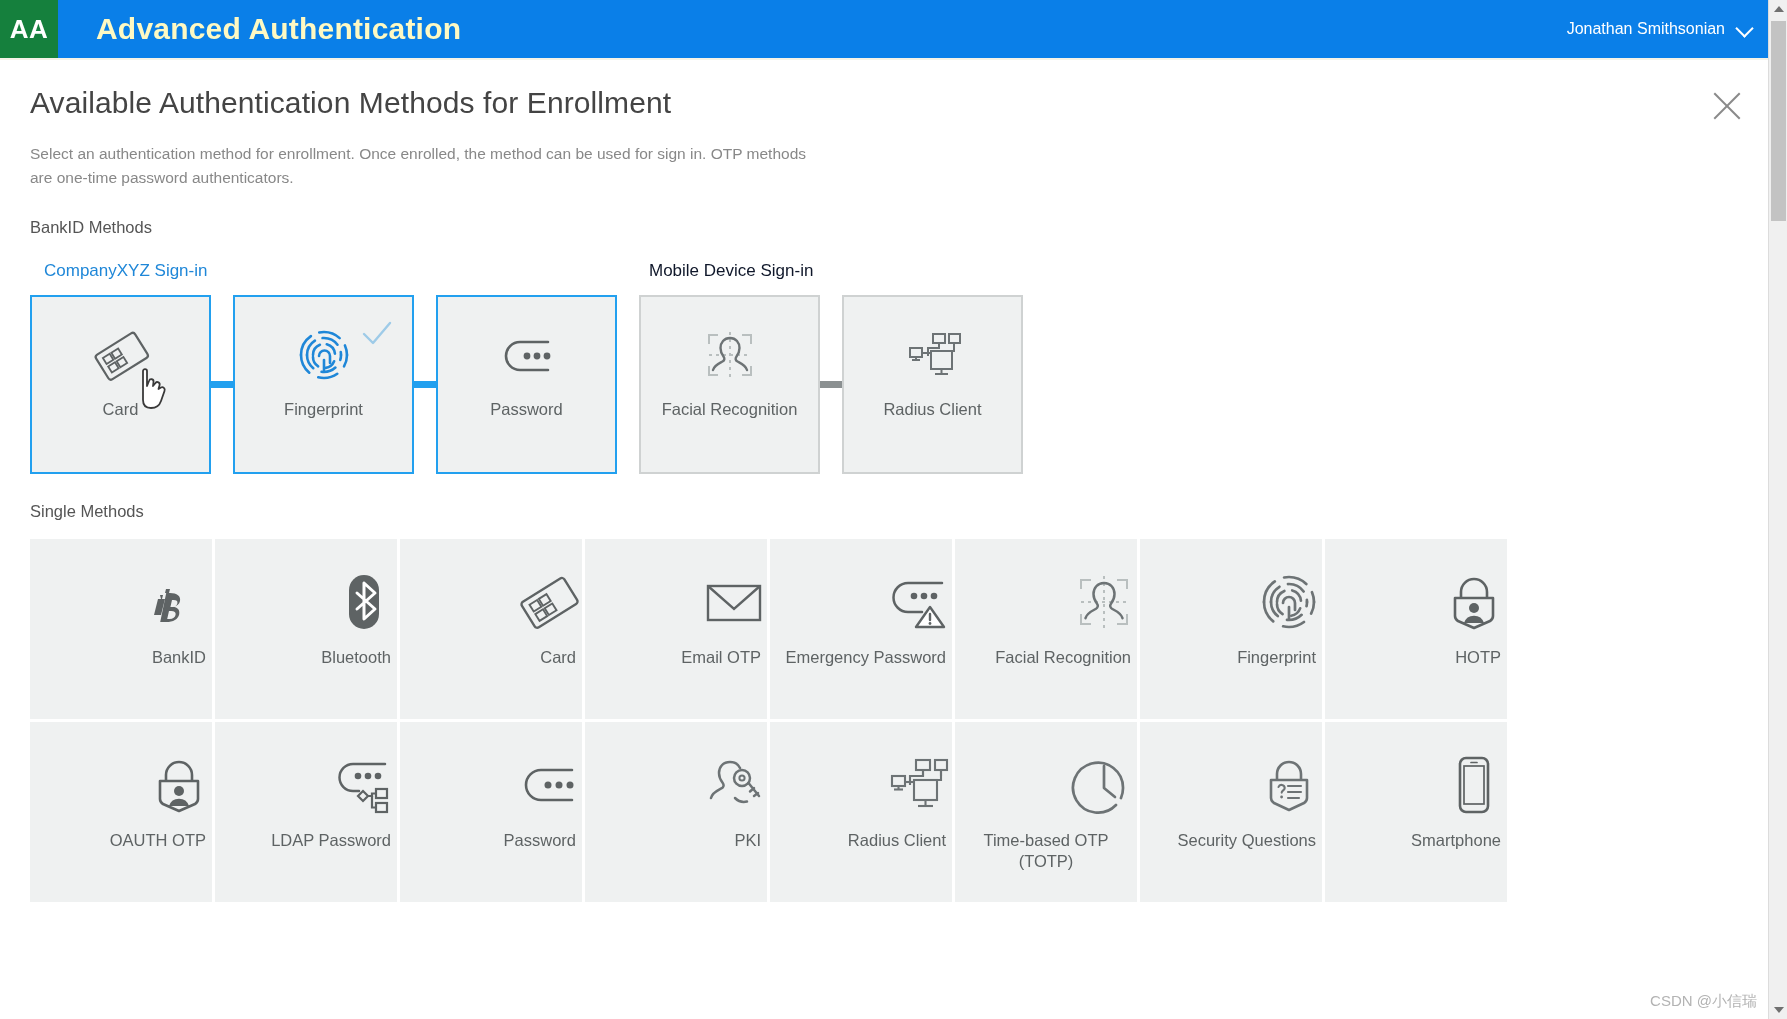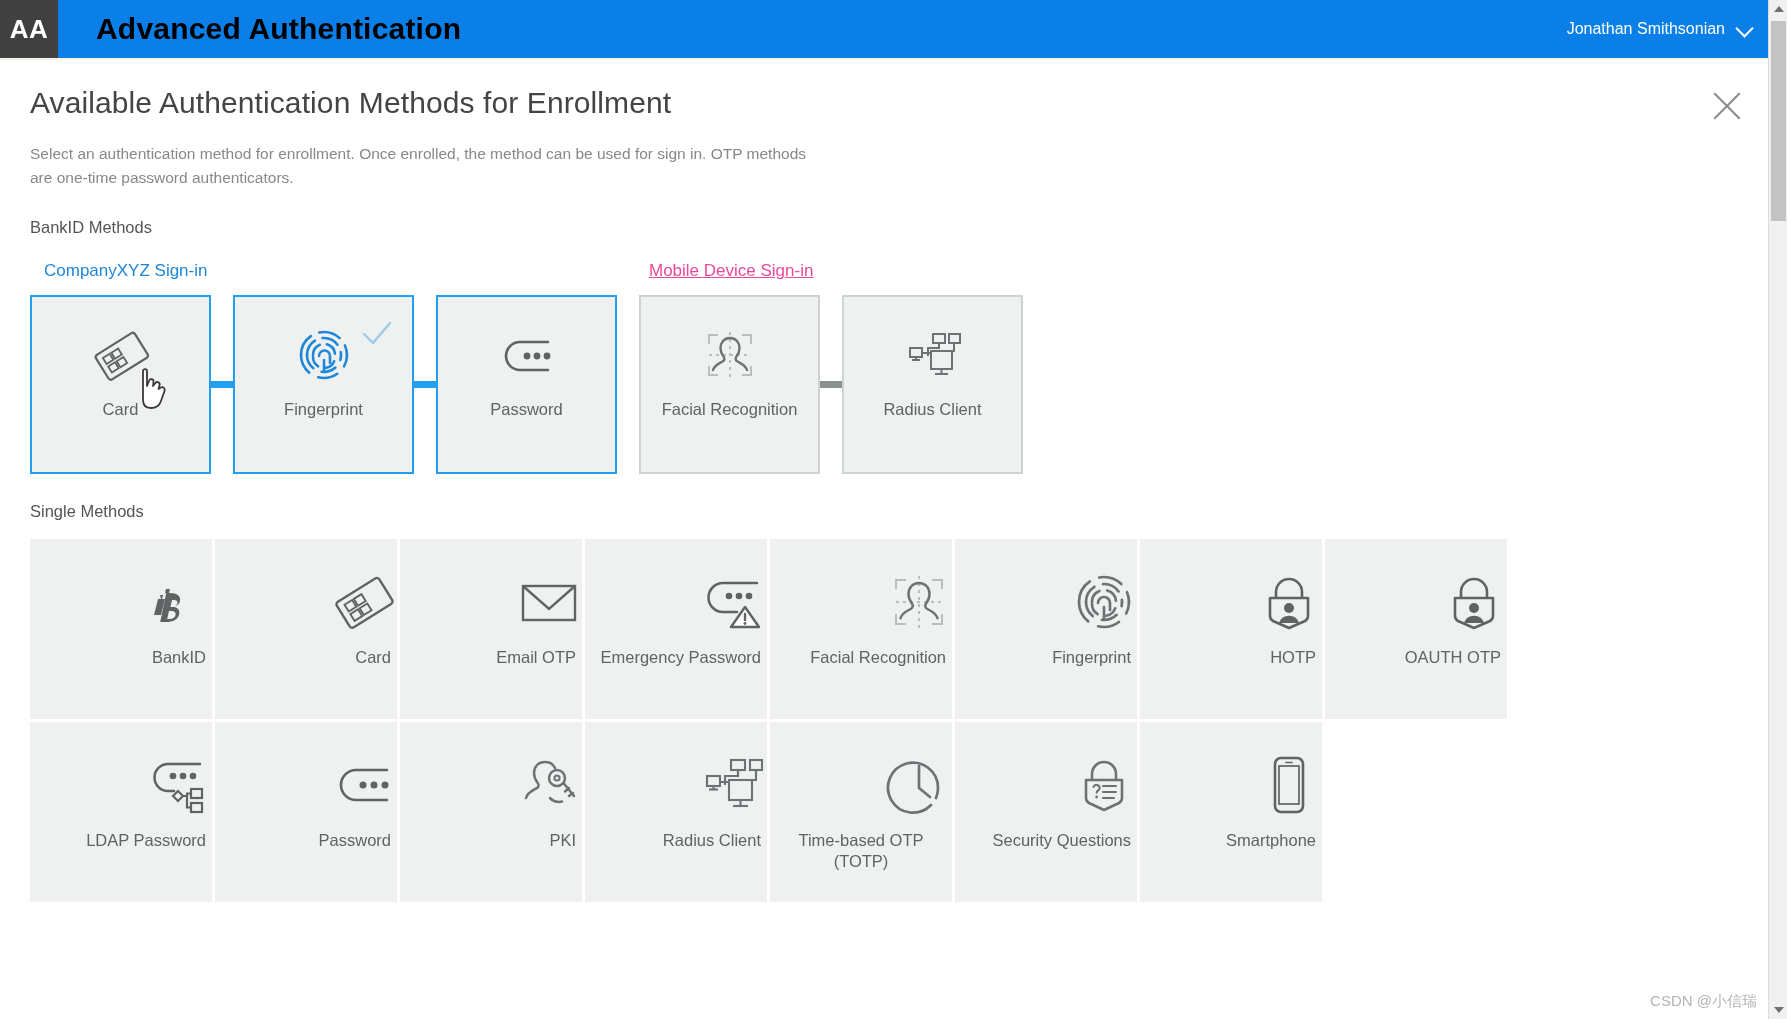--- a/index.html
+++ b/index.html
@@ -20,29 +20,29 @@
   
   .topbar {
     position: relative;
     height: 58px;
     background: #0a7fe8;
     display: flex;
     align-items: center;
   }
   .logo-box {
     width: 58px; height: 58px;
-    background: #404040;
+    background: #15803d;
     color: #ffffff;
     display: flex; align-items: center; justify-content: center;
     font-size: 26px; font-weight: bold;
     letter-spacing: 0.5px;
     flex: 0 0 58px;
   }
   .app-title {
-    color: #000000;
+    color: #fef9c3;
     font-size: 30px;
     font-weight: bold;
     margin-left: 38px;
     letter-spacing: 0.2px;
     white-space: nowrap;
   }
   .topbar-spacer { flex: 1 1 auto; }
   .user-menu {
     display: flex; align-items: flex-start; gap: 12px;
     color: #ffffff;
@@ -116,21 +116,21 @@
     margin-top: 24px;
     gap: 22px;
   }
   .chain-group { display: flex; flex-direction: column; }
   .chain-label {
     font-size: 17px;
     color: #1f87d8;
     margin-bottom: 14px;
     padding-left: 14px;
   }
-  .chain-label.plain { color: #ec4899; padding-left: 10px; text-decoration: underline; }
+  .chain-label.plain { color: #0f172a; padding-left: 10px; }
   .chain-cards { display: flex; align-items: center; }
   .chain-card {
     position: relative;
     width: 181px; height: 179px;
     background: #eff1f1;
     border: 2px solid #cfd2d2;
     display: flex;
     flex-direction: column;
     align-items: center;
     justify-content: flex-start;
@@ -388,20 +388,29 @@
               <path d="M20 20 h4 l-1 4 h-4 z"></path>
               <path d="M24 24 c7 0 11 3 10 8 -0.6 3.2 -3.2 5.2 -6.2 5.8 4 0.8 6.2 3.4 5.4 7.4 -1 5 -6 7.8 -13 7.8 h-6 l6 -29 z
                        M26 31 l-1.6 7 h1.6 c3 0 5 -1.4 5.4 -3.8 0.4 -2.2 -1 -3.2 -3.8 -3.2 z
                        M23 42 l-1.8 8 h2.4 c3.4 0 5.6 -1.6 6 -4.2 0.4 -2.6 -1.2 -3.8 -4.4 -3.8 z"></path>
             </g>
           </svg>
         </div>
         <div class="cap">BankID</div>
       </div>
 
+      <div class="tile">
+        <div class="ico">
+          <svg width="66" height="66" viewBox="0 0 66 66">
+            <rect x="18" y="6" width="30" height="54" rx="15" fill="#5e6364"></rect>
+            <path d="M33 14 L44 24 L26 40 M26 24 L44 40 L33 50 L33 14" fill="none" stroke="#ffffff" stroke-width="3" stroke-linejoin="round" stroke-linecap="round"></path>
+          </svg>
+        </div>
+        <div class="cap">Bluetooth</div>
+      </div>
 
       <div class="tile">
         <div class="ico">
           <svg width="66" height="66" viewBox="0 0 66 66">
             <g transform="rotate(-32 33 33)">
               <rect x="8" y="19" width="50" height="30" rx="3" fill="none" stroke="#5e6364" stroke-width="2.4"></rect>
               <rect x="15" y="25" width="9" height="8" fill="none" stroke="#5e6364" stroke-width="1.9"></rect>
               <rect x="26" y="25" width="9" height="8" fill="none" stroke="#5e6364" stroke-width="1.9"></rect>
               <rect x="15" y="36" width="9" height="8" fill="none" stroke="#5e6364" stroke-width="1.9"></rect>
               <rect x="26" y="36" width="9" height="8" fill="none" stroke="#5e6364" stroke-width="1.9"></rect>

